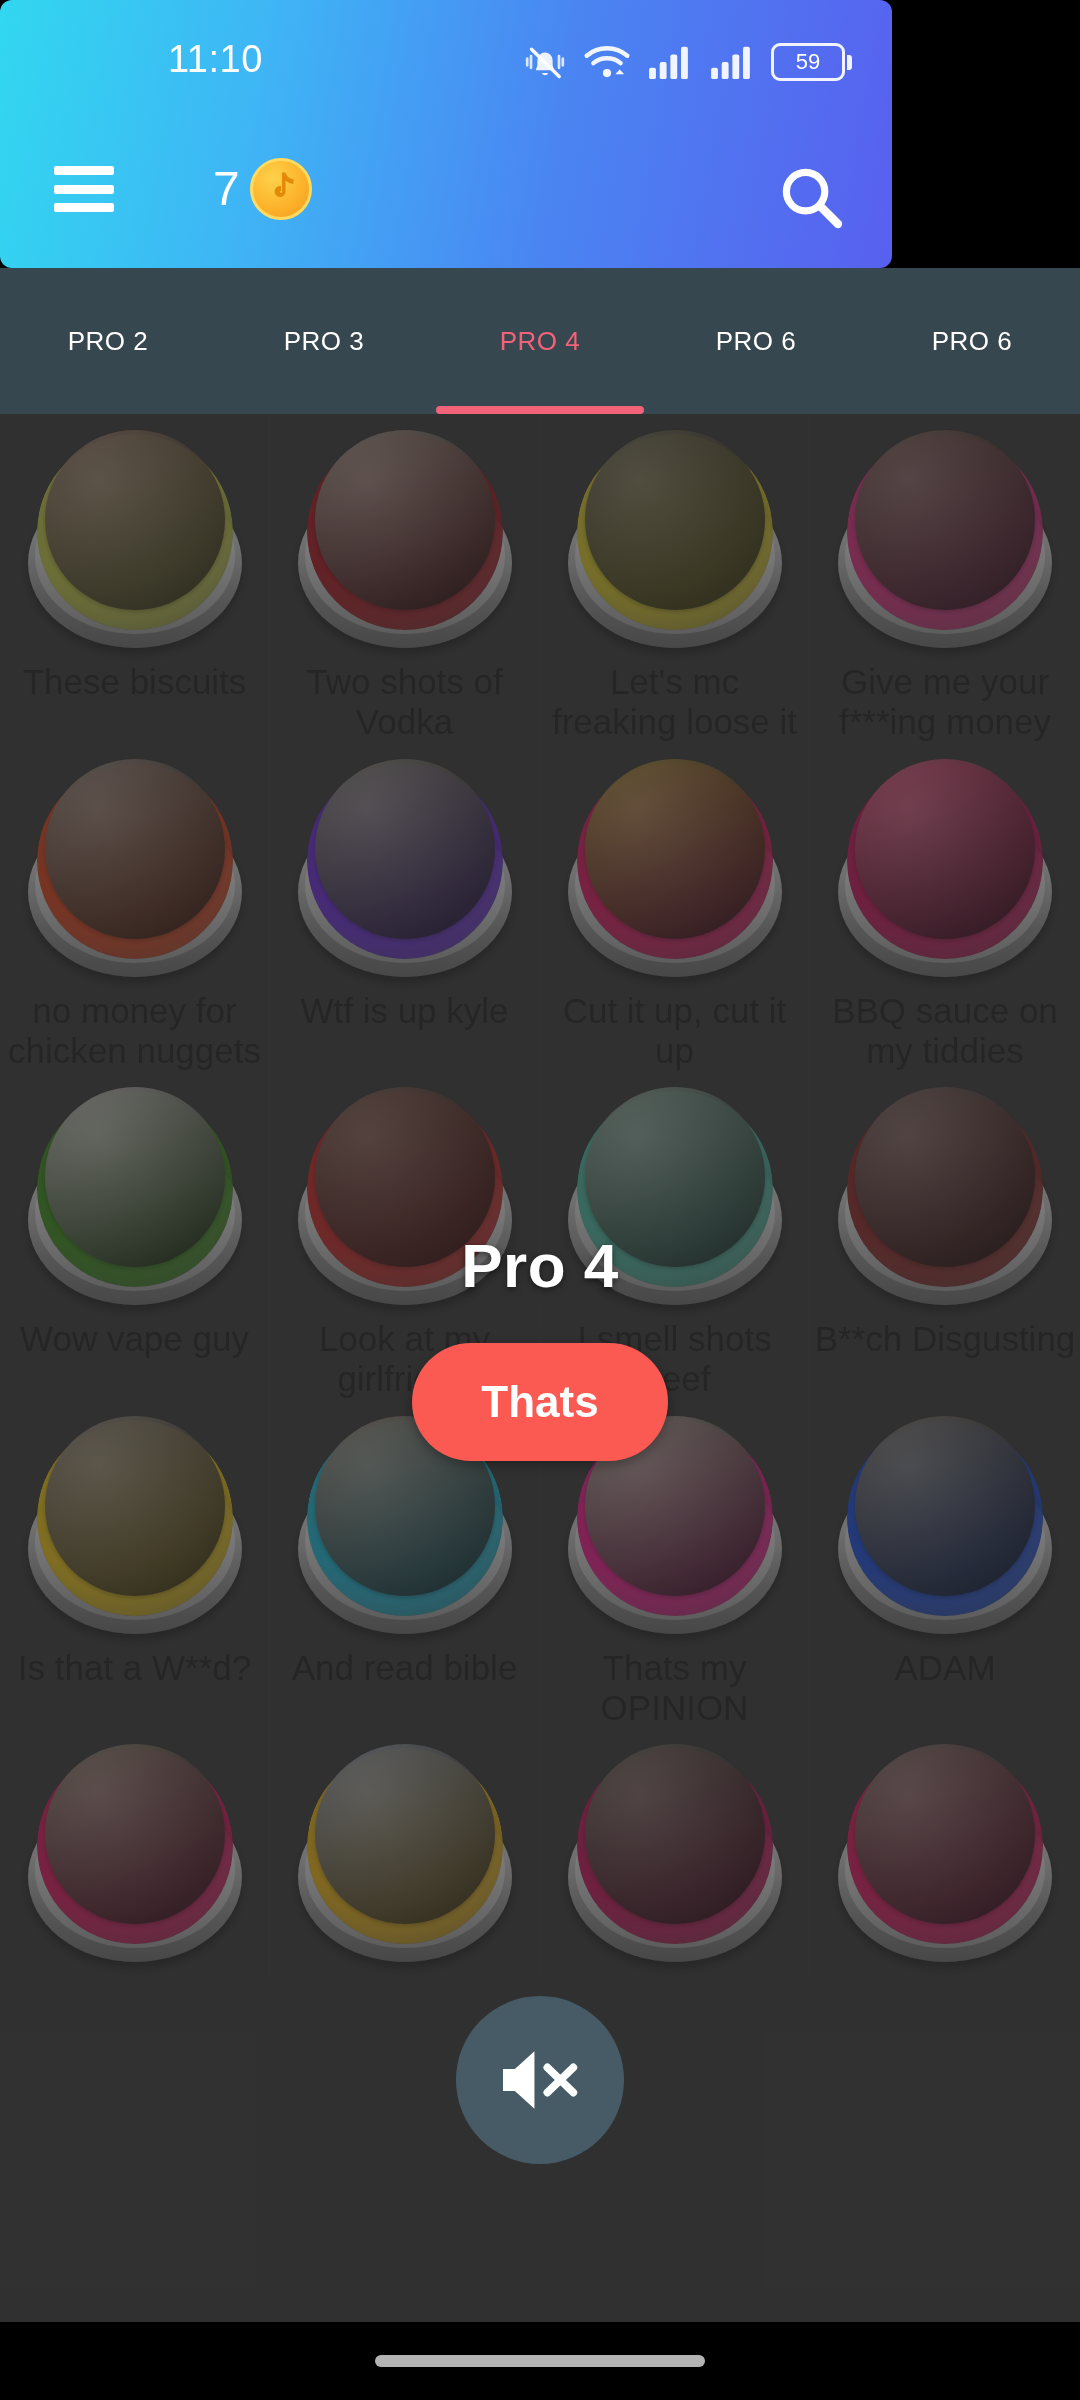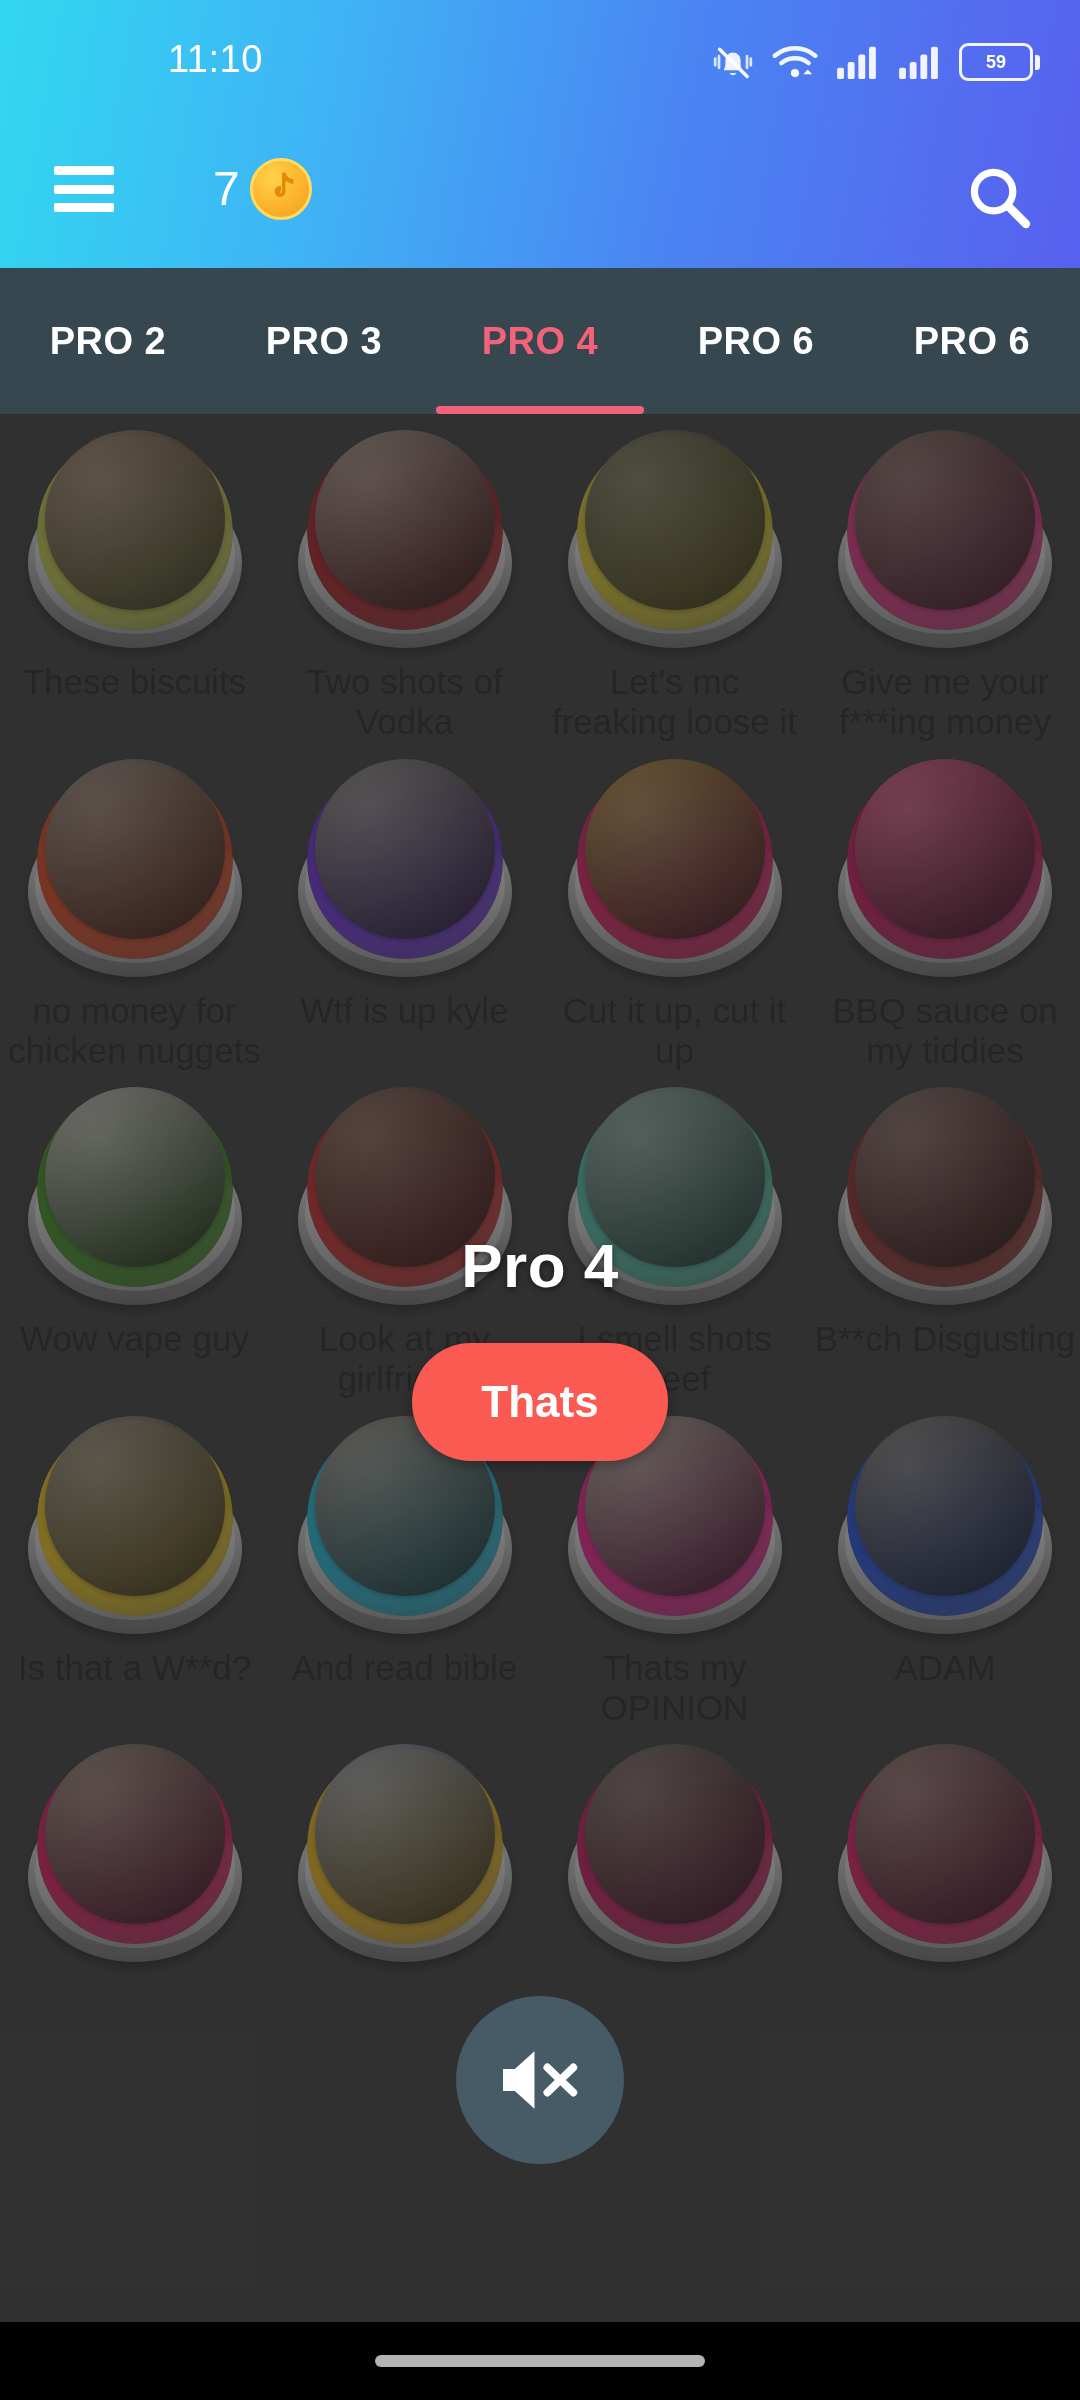--- a/index.html
+++ b/index.html
@@ -12,23 +12,24 @@
   #phone {
     position:relative;
     width:1080px; height:2400px;
     background:#000;
     overflow:hidden;
   }
 
   
   .header {
     position:absolute; top:0; left:0;
-    width:1080px; height:268px;
+    width:892px; height:268px;
     background:linear-gradient(100deg,#32D7F0 0%,#3FB4F5 30%,#4A85F2 62%,#5860EF 100%);
     z-index:5;
+    border-radius:12px;
   }
   .statusbar {
     position:relative; height:110px;
   }
   .status-clock {
     position:absolute; left:168px; top:38px;
     color:#fff; font-size:38px; font-weight:400;
     letter-spacing:0.5px;
   }
   .status-icons {
@@ -37,21 +38,21 @@
   }
   .sicon { display:block; }
   .battery {
     display:flex; align-items:center;
   }
   .batt-body {
     width:74px; height:38px;
     border:3px solid rgba(255,255,255,.92);
     border-radius:9px;
     display:flex; align-items:center; justify-content:center;
-    color:#fff; font-size:18px; font-weight:700;
+    color:#fff; font-size:22px; font-weight:400;
   }
   .batt-tip {
     width:5px; height:15px;
     background:rgba(255,255,255,.92);
     border-radius:0 3px 3px 0;
     margin-left:2px;
   }
 
   
   .appbar {
@@ -96,21 +97,21 @@
     display:flex; align-items:center;
     z-index:5;
   }
   .tab {
     flex:1; position:relative;
     height:100%;
     display:flex; align-items:center; justify-content:center;
     cursor:pointer;
   }
   .tab-label {
-    font-size:38px; font-weight:700;
+    font-size:26px; font-weight:400;
     color:#FFFFFF; letter-spacing:.5px;
   }
   .tab.active .tab-label { color:#F2637A; }
   .tab-indicator {
     position:absolute; bottom:0; left:50%;
     transform:translateX(-50%);
     width:208px; height:8px;
     background:#F2637A; border-radius:4px;
   }
 

